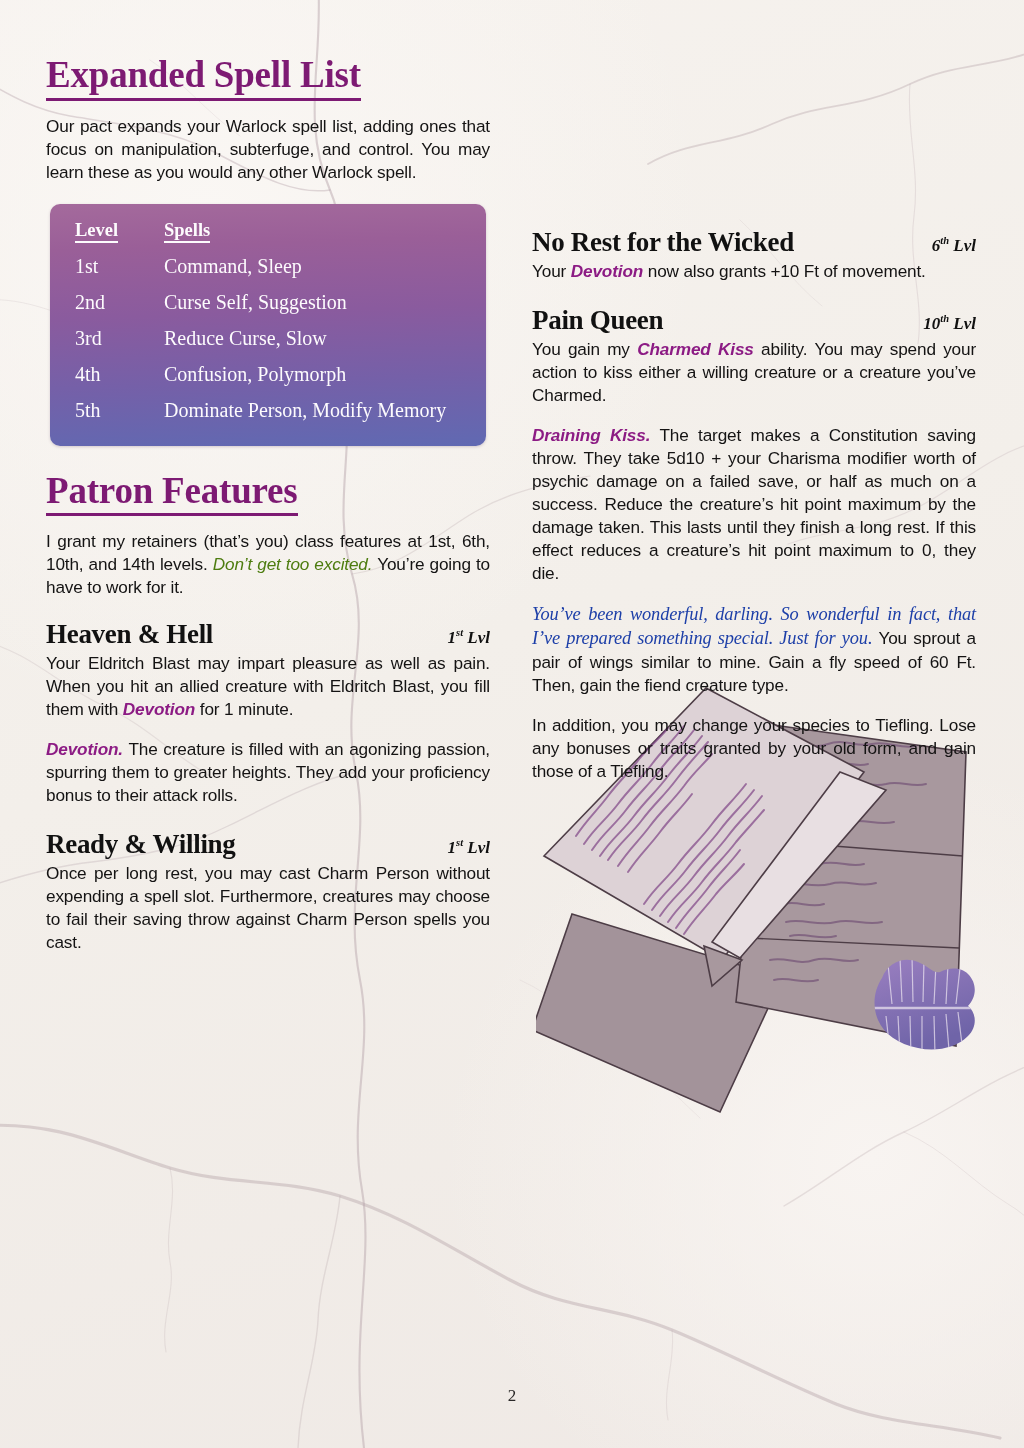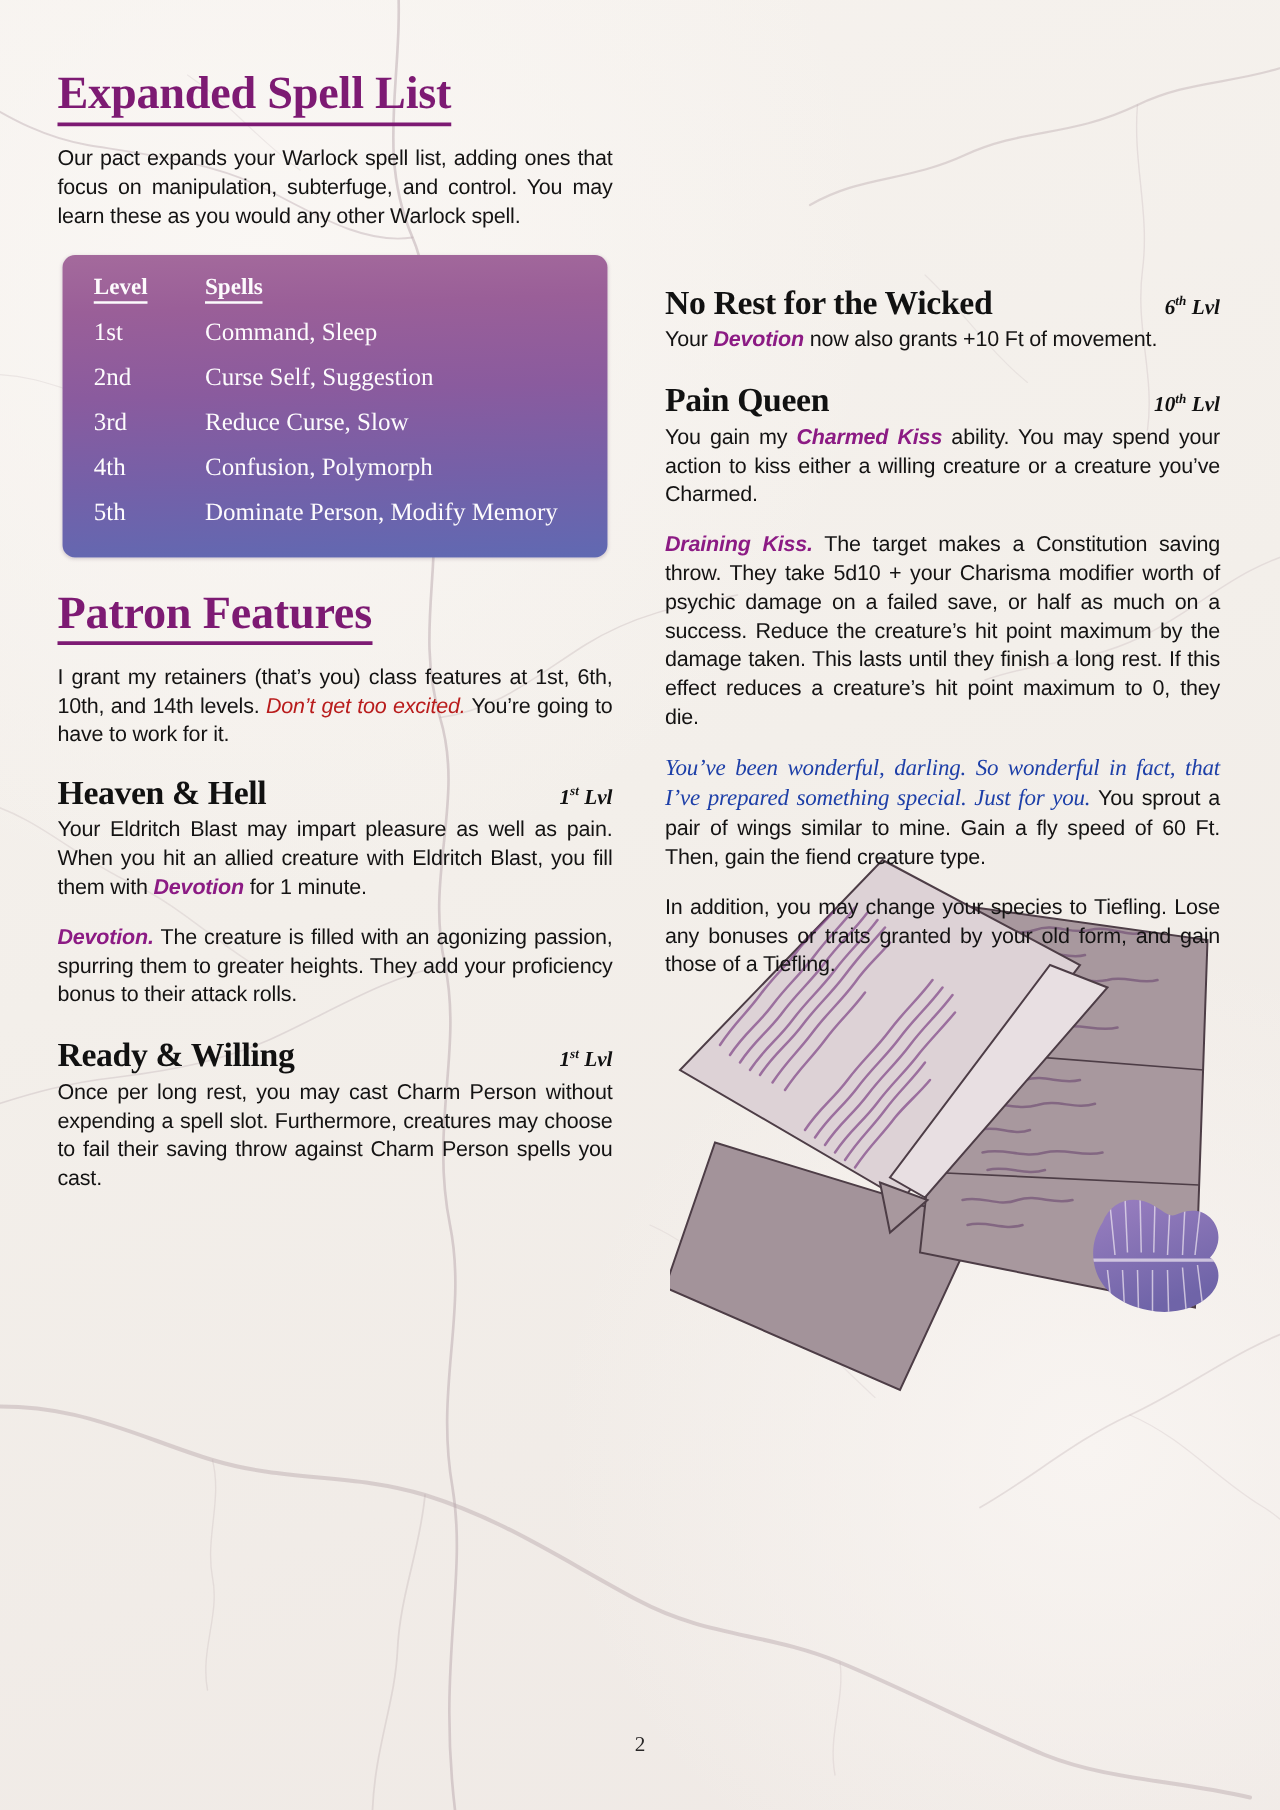--- a/index.html
+++ b/index.html
@@ -63,21 +63,21 @@
     letter-spacing: -0.15px;
   }
   p.body + p.body { margin-top: 17px; }
 
   em.dev {
     color: #8c1b84;
     font-style: italic;
     font-weight: bold;
   }
   em.flavor {
-    color: #b91c1c;
+    color: #4d7c0f;
     font-style: italic;
   }
   em.flavor-s {
     color: #1d3fa8;
     font-style: italic;
     font-family: "Liberation Serif", serif;
     font-size: 18.4px;
   }
 
   

